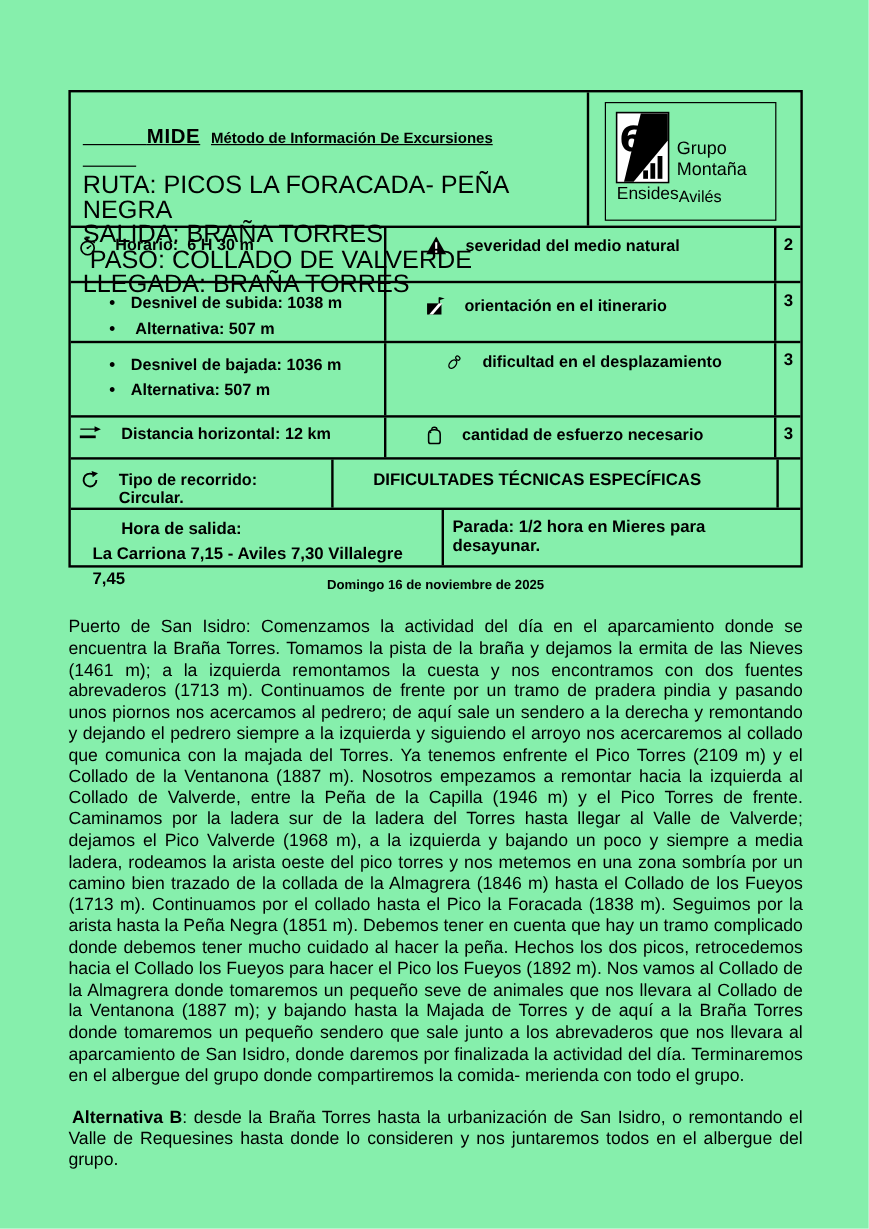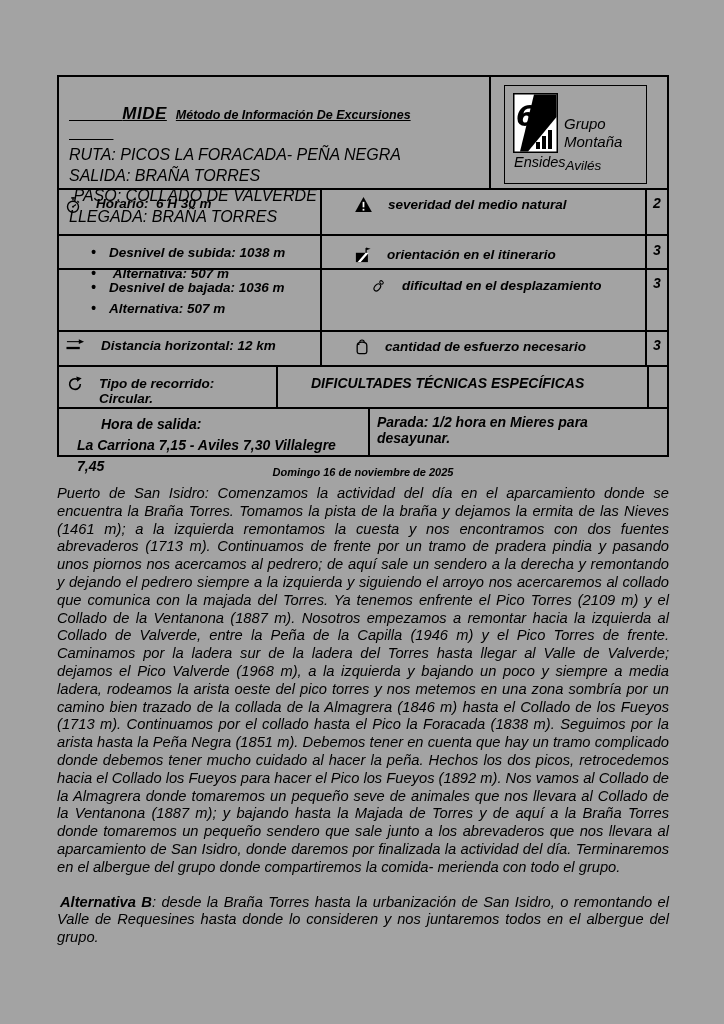--- a/index.html
+++ b/index.html
@@ -1,60 +1,59 @@
 <!DOCTYPE html>
 <html><head>
 <meta charset="utf-8">
 <style>
   * { box-sizing: border-box; margin: 0; padding: 0; }
   html, body { background: #ffffff; }
   .page {
     position: relative;
     width: 724px;
     height: 1024px;
-    background: #a3a3a3;
+    background: #86efac;
     color: #000;
     font-family: "Liberation Sans", sans-serif;
     overflow: hidden;
-    font-style: italic;
   }
   .content { position: absolute; left: 57px; top: 75px; width: 612px; }
 
   
   .mide-table { border: 2px solid #000; }
   .trow { display: flex; border-bottom: 2px solid #000; }
   .trow:last-child { border-bottom: none; }
 
   .head-row { height: 113px; }
   .info-cell { flex: 1; padding: 9px 6px 0 10px; }
   .mide-line { display: inline-block; text-decoration: underline; margin-bottom: 3px; white-space: pre-wrap; }
   .mide-title { font-weight: bold; font-size: 17px; letter-spacing: 0.5px; }
   .mide-sub { font-weight: bold; font-size: 12.5px; margin-left: 9px; }
-  .route-line { font-size: 16px; line-height: 20.5px; white-space: pre-wrap; }
+  .route-line { font-size: 21px; line-height: 20.5px; white-space: pre-wrap; }
 
   .logo-cell { width: 178px; border-left: 2px solid #000; padding: 8px 0 0 13px; }
   .logo-box { width: 143px; height: 99px; border: 1.5px solid #000; padding: 7px 4px 2px 8px; }
   .logo-top { display: flex; gap: 6px; }
   .logo-name { font-size: 15px; line-height: 18px; padding-top: 22px; }
   .logo-org { font-size: 14.5px; margin-top: 1px; padding-left: 1px; white-space: nowrap; }
   .org2 { display: inline-block; transform: translateY(2.5px); font-size: 13.5px; }
 
   .c-left  { width: 263px; border-right: 2px solid #000; font-weight: bold; font-size: 13.5px; }
   .c-mid   { width: 301px; border-right: 2px solid #000; font-weight: bold; font-size: 13.5px; margin-left: 24px; }
   .c-rate  { flex: 1; font-weight: bold; font-size: 14px; text-align: center; }
   .iconrow { display: flex; align-items: flex-start; gap: 16px; }
   .lbl { white-space: pre-wrap; }
   .icon { flex: 0 0 auto; display: inline-flex; }
 
   .r1 { height: 46px; }
   .r1 .c-left { padding: 6px 6px 0 7px; }
   .r1 .c-mid  { padding: 7px 6px 0 9px; }
   .r1 .c-rate { padding-top: 5px; }
 
-  .r2 { height: 34px; }
+  .r2 { height: 50px; }
   .r3 { height: 62px; }
   .r2 .c-left { padding: 6px 4px 0 0; }
   .r3 .c-left { padding: 7px 4px 0 0; }
   .r2 .c-mid  { padding: 11px 6px 0 9px; }
   .r3 .c-mid  { padding: 8px 6px 0 25px; }
   .r2 .c-rate { padding-top: 6px; }
   .r3 .c-rate { padding-top: 5px; }
   .bullets { list-style: none; }
   .bullets li { display: flex; gap: 13px; line-height: 21px; padding-left: 32px; }
   .bullets li::before { content: "\2022"; font-size: 14px; }
@@ -69,21 +68,21 @@
   .r5 .c-mid  { width: 347px; padding: 8px 6px 0 9px; font-size: 14px; }
 
   .r6 { height: 46px; }
   .r6 .c-left { width: 311px; padding: 5px 4px 0 5px; font-size: 14px; }
   .r6 .c-right { flex: 1; font-weight: bold; font-size: 14px; padding: 5px 6px 0 7px; }
   .salida-title { padding-left: 37px; line-height: 21px; white-space: pre-wrap; }
   .salida-detail { line-height: 21px; white-space: pre-wrap; padding-left: 13px; }
 
   
   .date-heading { text-align: center; font-weight: bold; font-size: 11px; margin-top: 9px; }
-  .body-para { margin-top: 7px; font-size: 14.7px; line-height: 17.8px; text-align: justify; }
+  .body-para { margin-top: 21px; font-size: 14.7px; line-height: 17.8px; text-align: justify; }
   .alt-para { margin-top: 17px; text-indent: 3px; }
   .alt-para b { font-weight: bold; }
 </style>
 </head>
 <body>
 
 <div class="page">
   <div class="content">
 
     <div class="mide-table">

